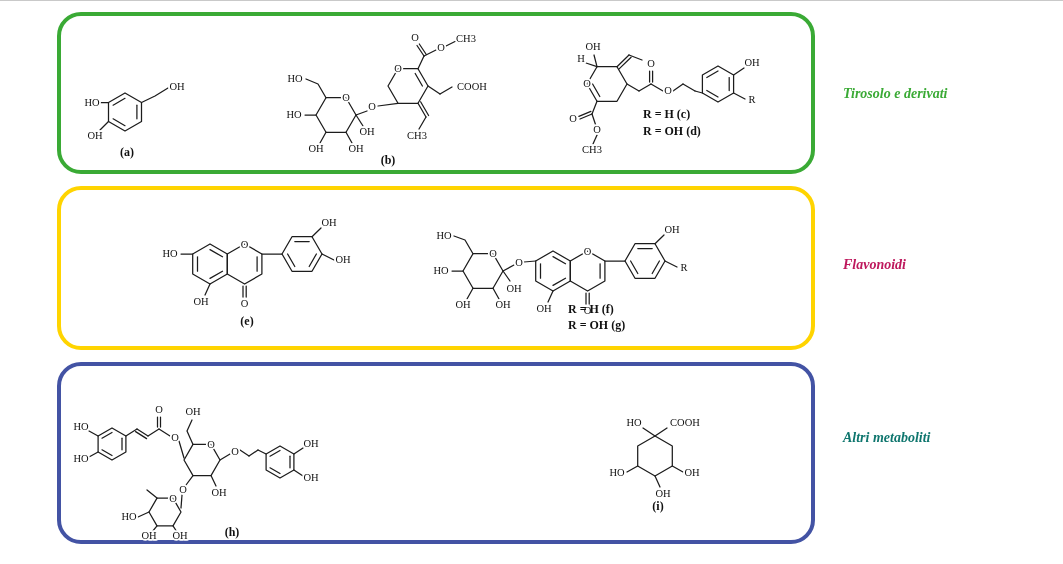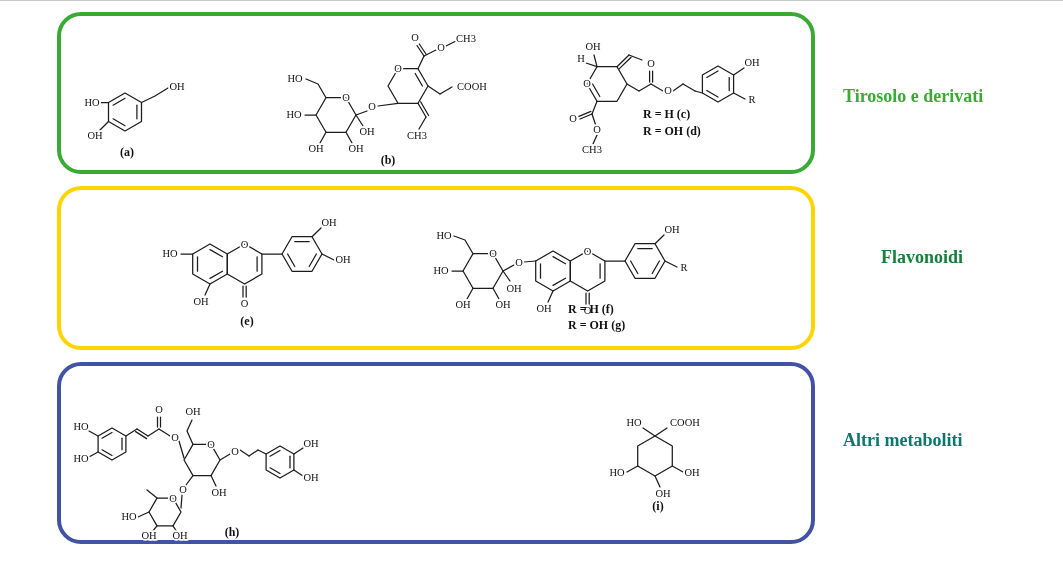--- a/index.html
+++ b/index.html
@@ -6,23 +6,23 @@
   html,body { background:#ffffff; }
   .canvas {
     position:relative; width:1063px; height:564px; background:#ffffff;
     font-family:"Liberation Serif", serif; overflow:hidden;
   }
   .top-rule { position:absolute; top:0; left:0; width:100%; height:1px; background:#c9c9c9; }
   .group-box { position:absolute; left:57px; width:758px; border:4px solid #000; border-radius:24px; background:transparent; }
   #box-tirosolo  { top:12px;  height:162px; border-color:#3aaa35; }
   #box-flavonoidi{ top:186px; height:164px; border-color:#ffd400; }
   #box-altri     { top:362px; height:182px; border-color:#4353a4; }
-  .side-label { position:absolute; font-weight:bold; font-size:18px; white-space:nowrap; }
+  .side-label { position:absolute; font-weight:bold; font-size:14px; white-space:nowrap;font-style:italic; }
   #lbl-tirosolo  { left:843px; top:86px;  color:#3aaa35; }
-  #lbl-flavonoidi{ left:843px; top:247px; color:#15803d;margin-left:38px; }
+  #lbl-flavonoidi{ left:843px; top:257px; color:#be185d; }
   #lbl-altri     { left:843px; top:430px; color:#0f766e; }
 
   svg.mol { position:absolute; overflow:visible; }
   svg.mol line, svg.mol polyline, svg.mol polygon {
     stroke:#1c1c1c; stroke-width:1.25; fill:none; stroke-linecap:round; stroke-linejoin:round;
   }
   .atom {
     font-family:"Liberation Serif", serif; font-size:10.5px; fill:#111;
     text-anchor:middle; paint-order:stroke; stroke:#ffffff; stroke-width:3.5px; stroke-linejoin:round;
   }

